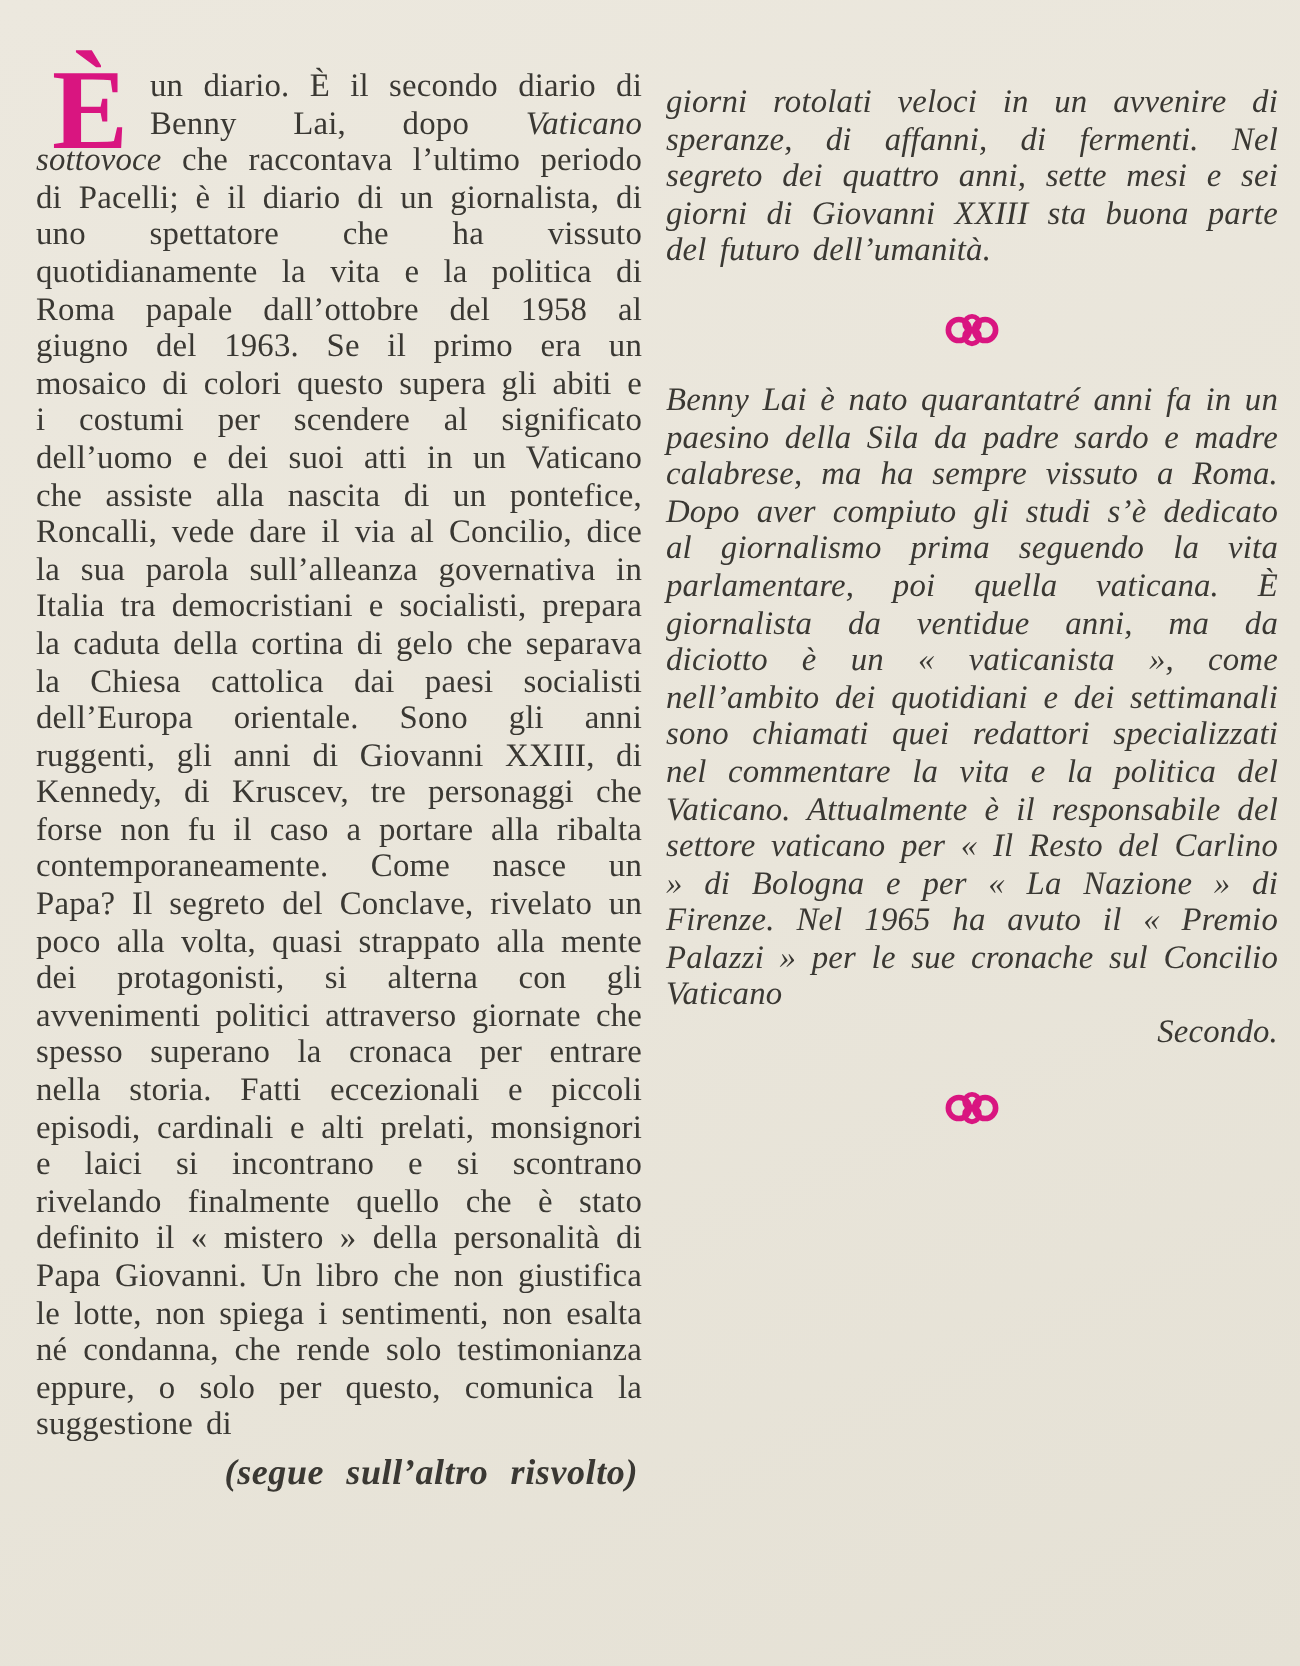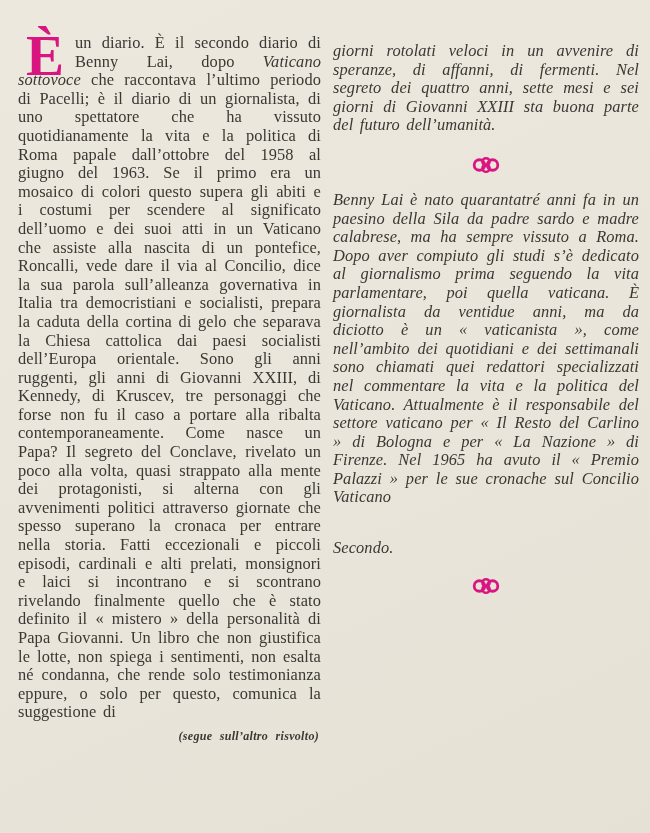--- a/index.html
+++ b/index.html
@@ -32,32 +32,32 @@
     font-size:57px;line-height:1;
     font-weight:bold;
     color:var(--accent);
   }
   .flap-note{
     margin-top:5px;
     text-align:right;
     padding-right:2px;
     font-style:italic;
     font-weight:bold;
-    font-size:12px;
+    font-size:18px;
     letter-spacing:0.3px;
     word-spacing:0.35em;
   }
   .ornament-row{
     text-align:center;
     margin:21px 0 17px 0;
     line-height:0;
   }
   .ornament-row.bottom{margin-top:19px;}
   .ornament-icon{display:inline-block;color:var(--accent);}
-  .centered-line{text-align:left;margin-top:32px;}
+  .centered-line{text-align:right;}
   .para{margin:0;}
 </style>
 </head>
 <body>
 
 <div class="col col-left">
   <span class="dropcap">È</span>
   <p class="para">
     <span class="dropcap-spacer"></span><span><span>un diario. È il secondo diario di Benny Lai, dopo </span><span style="font-style: italic;">Vaticano sottovoce</span><span> che raccontava l’ultimo periodo di Pacelli; è il diario di un giornalista, di uno spettatore che ha vissuto quotidianamente la vita e la politica di Roma papale dall’ottobre del 1958 al giugno del 1963. Se il primo era un mosaico di colori questo supera gli abiti e i costumi per scendere al significato dell’uomo e dei suoi atti in un Vaticano che assiste alla nascita di un pontefice, Roncalli, vede dare il via al Concilio, dice la sua parola sull’alleanza governativa in Italia tra democristiani e socialisti, prepara la caduta della cortina di gelo che separava la Chiesa cattolica dai paesi socialisti dell’Europa orientale. Sono gli anni ruggenti, gli anni di Giovanni XXIII, di Kennedy, di Kruscev, tre personaggi che forse non fu il caso a portare alla ribalta contemporaneamente. Come nasce un Papa? Il segreto del Conclave, rivelato un poco alla volta, quasi strappato alla mente dei protagonisti, si alterna con gli avvenimenti politici attraverso giornate che spesso superano la cronaca per entrare nella storia. Fatti eccezionali e piccoli episodi, cardinali e alti prelati, monsignori e laici si incontrano e si scontrano rivelando finalmente quello che è stato definito il « mistero » della personalità di Papa Giovanni. Un libro che non giustifica le lotte, non spiega i sentimenti, non esalta né condanna, che rende solo testimonianza eppure, o solo per questo, comunica la suggestione di</span></span>
   </p>

